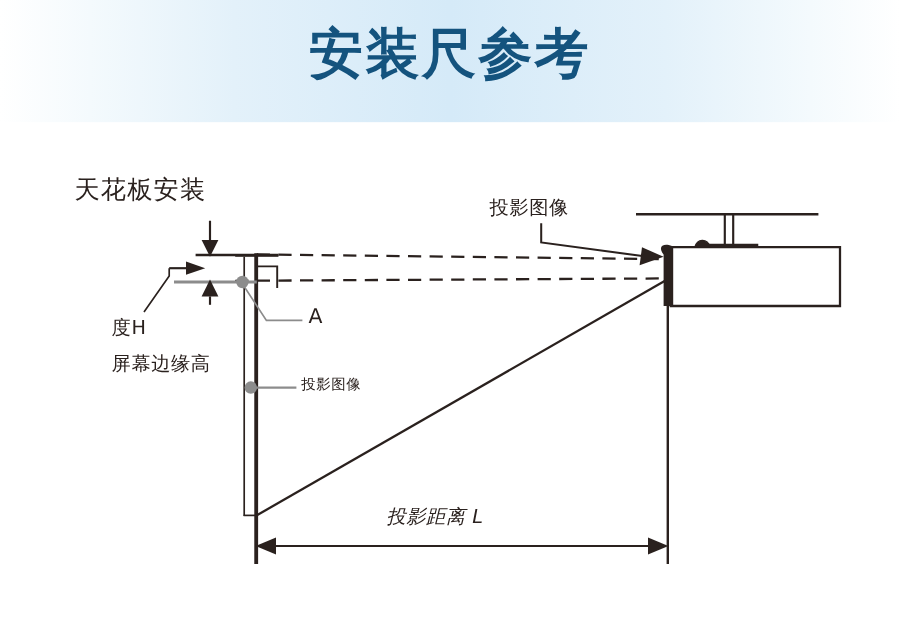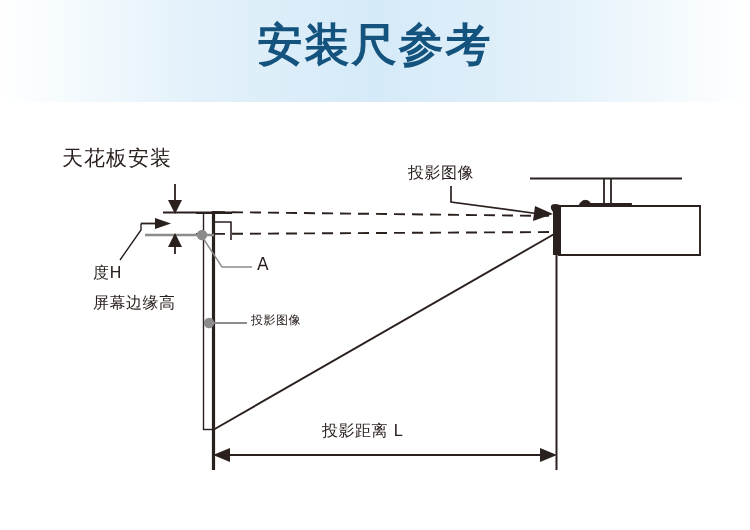--- a/index.html
+++ b/index.html
@@ -106,20 +106,21 @@
     left: 408px;
     top: 63px;
     font-size: 16px;
     letter-spacing: 0.5px;
   }
   #label-projection-distance {
     left: 322px;
     top: 321px;
     font-size: 16px;
     letter-spacing: 0.5px;
+    font-style: italic;
   }
 </style>
 </head>
 <body>
 
 <div id="page">
 
   <div id="header-banner">
     <div id="page-title">安装尺参考</div>
   </div>

